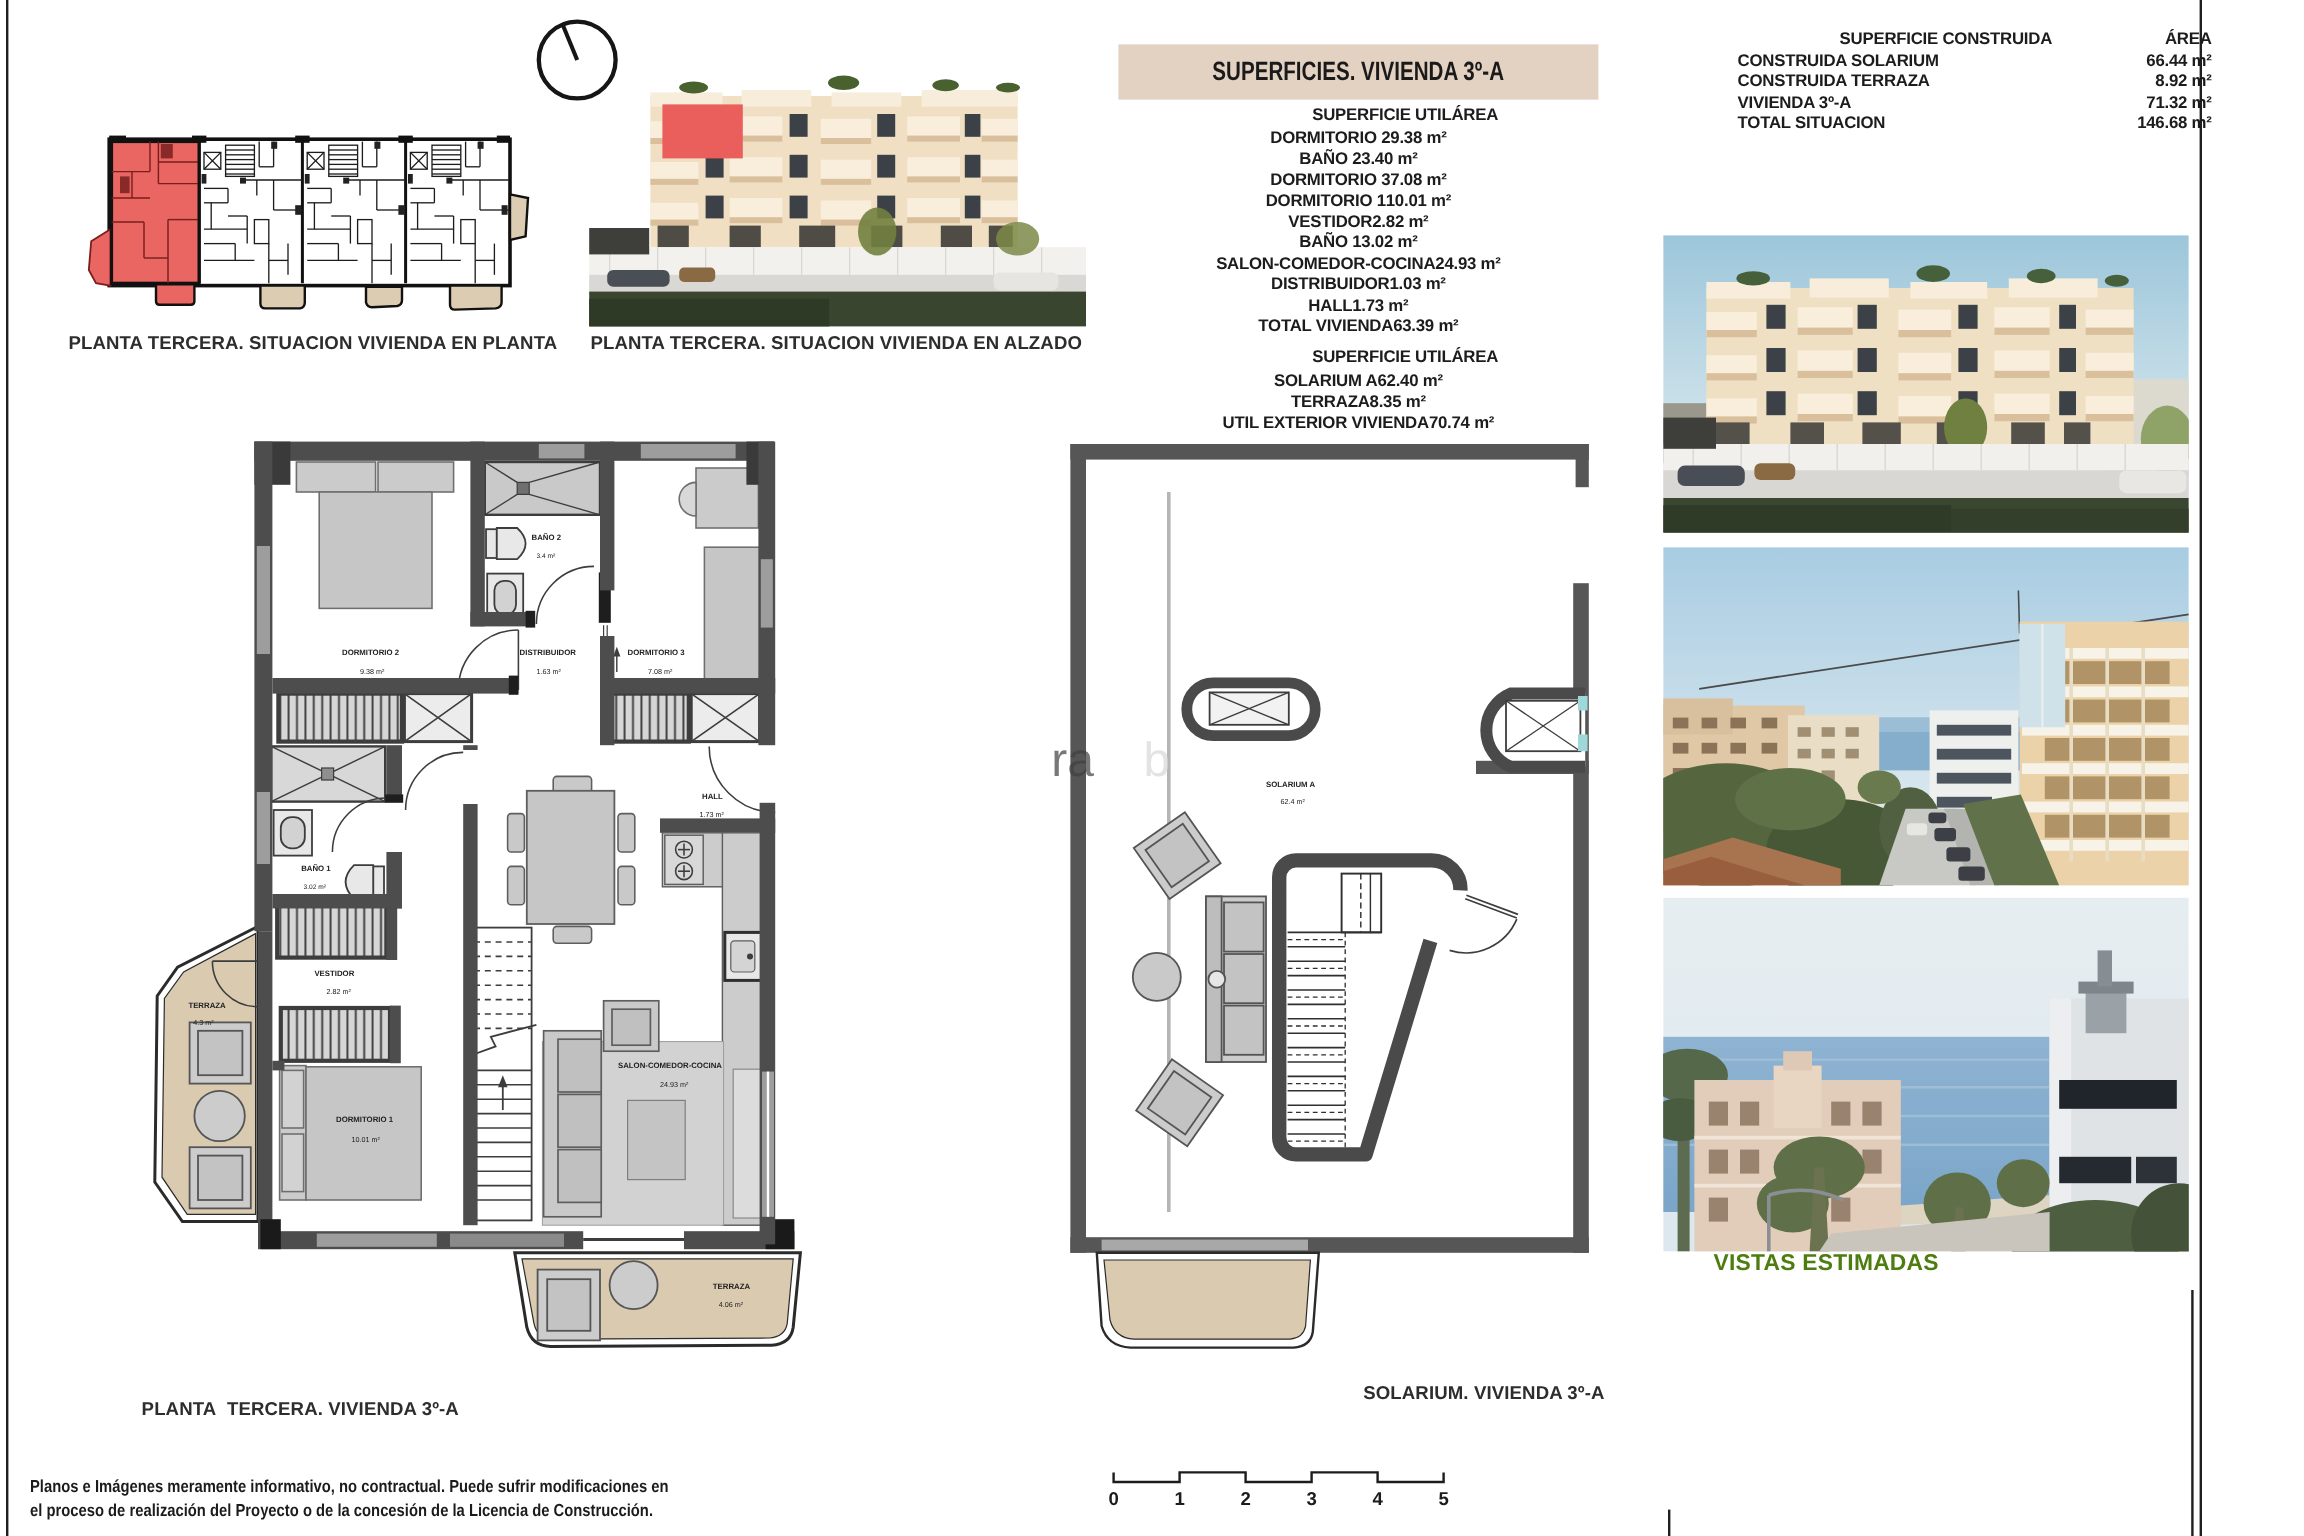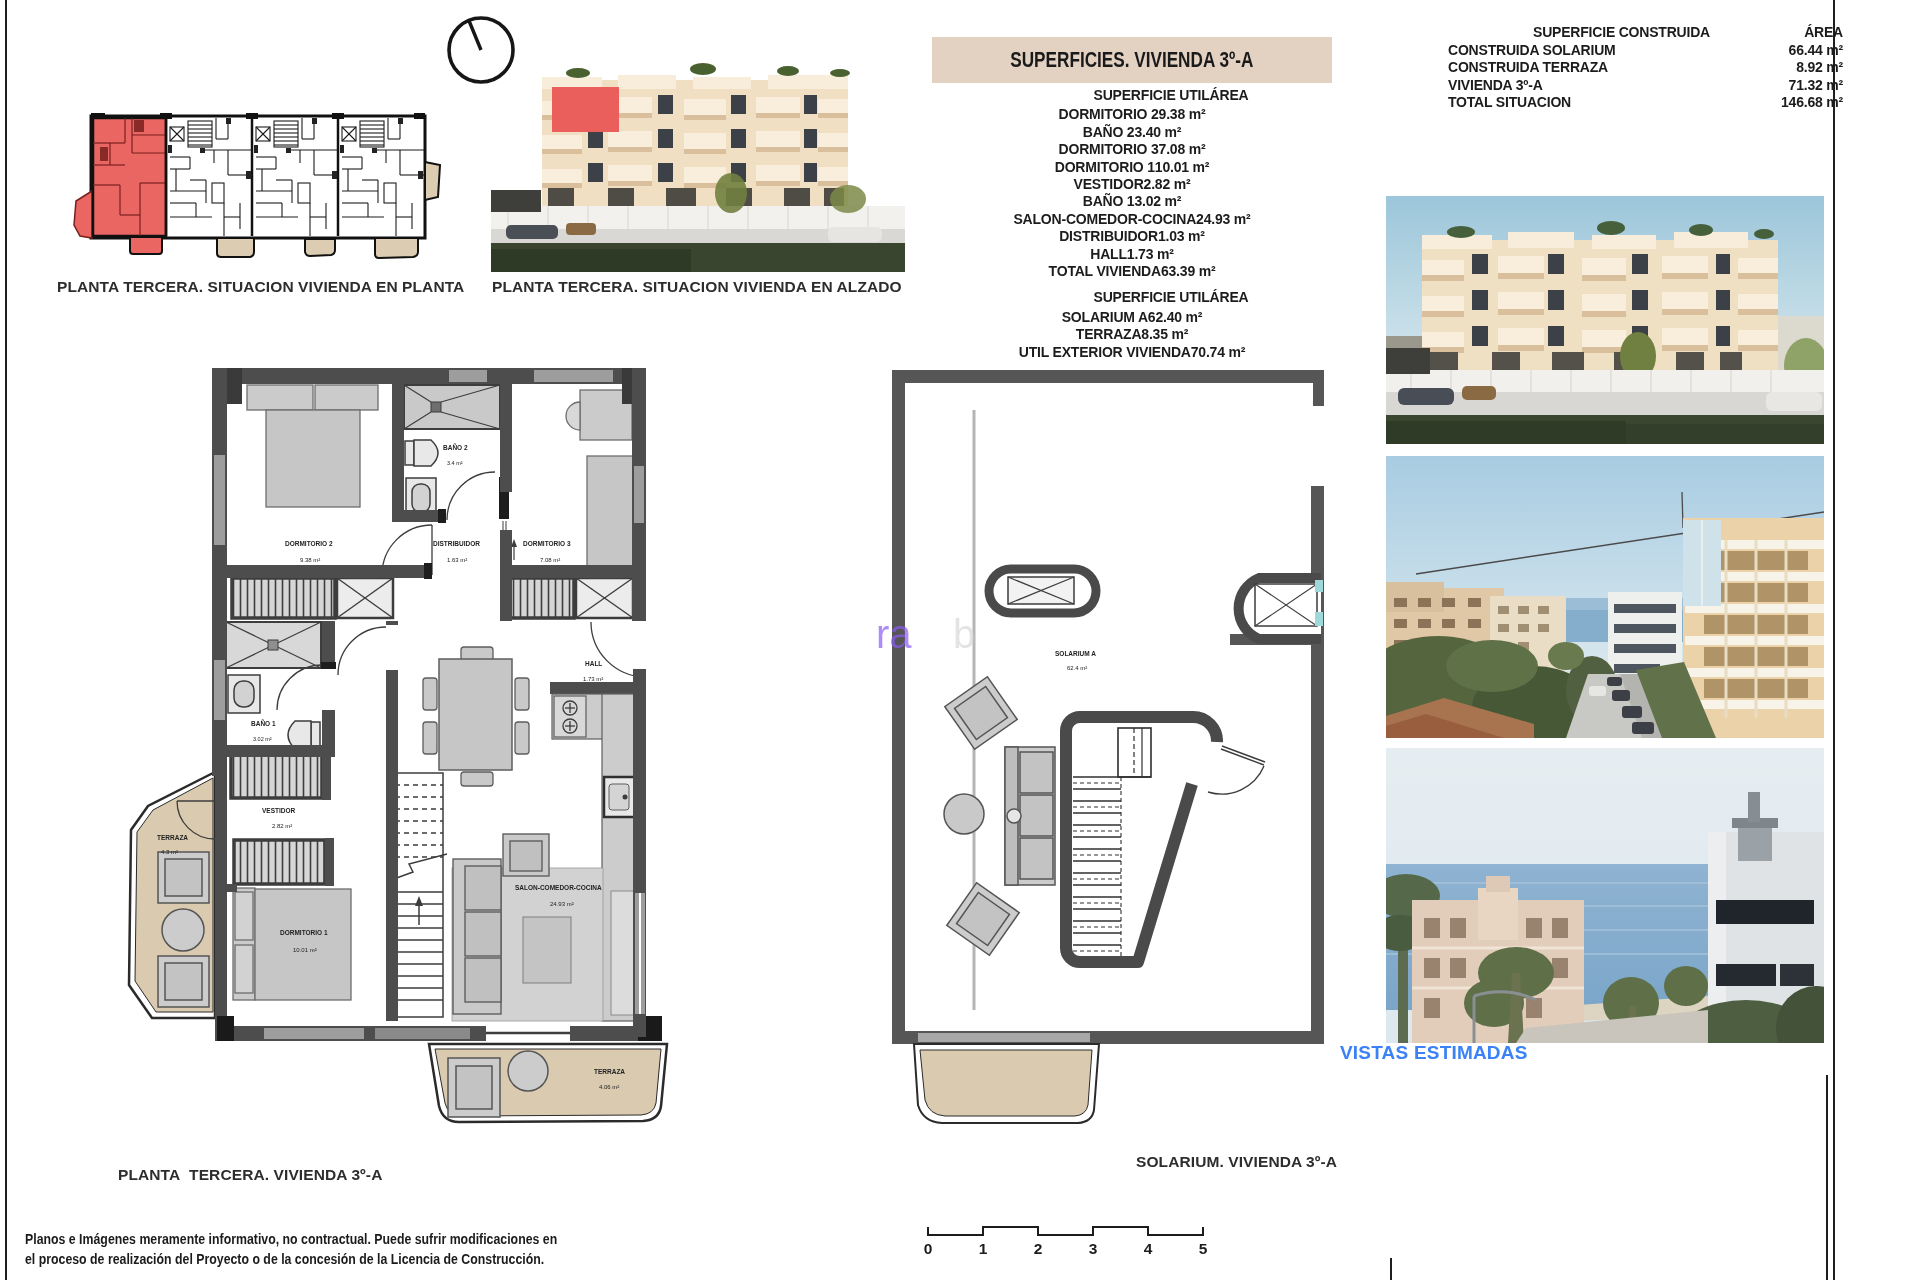--- a/index.html
+++ b/index.html
@@ -830,21 +830,21 @@
     <line x1="188" y1="509" x2="236" y2="509"></line>
       <line x1="188" y1="533" x2="236" y2="533"></line>
     <line x1="188" y1="557" x2="236" y2="557"></line>
       <line x1="188" y1="581" x2="236" y2="581"></line>
   </g>
 
   <path d="M29,674 L214,674 L209,740 Q207,752 193,753 L57,753 Q38,752 33,735 Z" fill="#ffffff" stroke="#2b2b2b" stroke-width="2"></path>
   <path d="M35,680 L207,680 L203,735 Q201,745 190,746 L60,746 Q44,745 40,730 Z" fill="#d9cab0" stroke="#2b2b2b" stroke-width="1"></path>
 </svg>
 
-<div class="abs" style="left:876px;top:612px;font-size:40px;color:#8b5cf6;opacity:0.7;">ra</div>
+<div class="abs" style="left:876px;top:612px;font-size:40px;color:#404040;opacity:0.7;">ra</div>
 <div class="abs" style="left:953px;top:612px;font-size:40px;color:#d8d8d8;opacity:0.7;">b</div>
 
 <div class="abs cap" style="left:1136px;top:1153px;">SOLARIUM. VIVIENDA 3º-A</div>
 
 <svg class="abs" style="left:1386px;top:196px;" width="438" height="248" viewBox="0 0 438 248">
   <defs>
     <linearGradient id="p1sky" x1="0" y1="0" x2="0" y2="1">
       <stop offset="0" stop-color="#9cc6da"></stop>
         <stop offset="0.75" stop-color="#d8e8ee"></stop>
         <stop offset="1" stop-color="#e8efef"></stop>
@@ -1124,21 +1124,21 @@
 
   <path d="M88,248 Q120,238 150,252" fill="none" stroke="#8a8f94" stroke-width="3"></path>
   <line x1="88" y1="248" x2="88" y2="295" stroke="#8a8f94" stroke-width="3"></line>
 
   <ellipse cx="360" cy="290" rx="70" ry="38" fill="#4e5e40"></ellipse>
   <ellipse cx="430" cy="280" rx="40" ry="42" fill="#435238"></ellipse>
 
   <path d="M140,280 L322,262 L322,295 L130,295 Z" fill="#c9c5bc"></path>
 </svg>
 
-<div class="abs" style="left:1340px;top:1042px;font-size:19px;font-weight:bold;color:#3b82f6;letter-spacing:0.2px;">VISTAS ESTIMADAS</div>
+<div class="abs" style="left:1428px;top:1042px;font-size:19px;font-weight:bold;color:#4d7c0f;letter-spacing:0.2px;">VISTAS ESTIMADAS</div>
 
 <svg class="abs" style="left:905px;top:1205px;" width="320" height="60" viewBox="0 0 320 60">
   <g stroke="#1c1c1c" stroke-width="2" fill="none">
     <polyline points="23,22 23,30 78,30 78,22 133,22 133,30 188,30 188,22 243,22 243,30 298,30 298,22"></polyline>
   </g>
   <g font-size="15.5" font-weight="bold" fill="#1c1c1c" text-anchor="middle" font-family="Liberation Sans, sans-serif">
     <text x="23" y="49">0</text>
       <text x="78" y="49">1</text>
       <text x="133" y="49">2</text>
     <text x="188" y="49">3</text>

